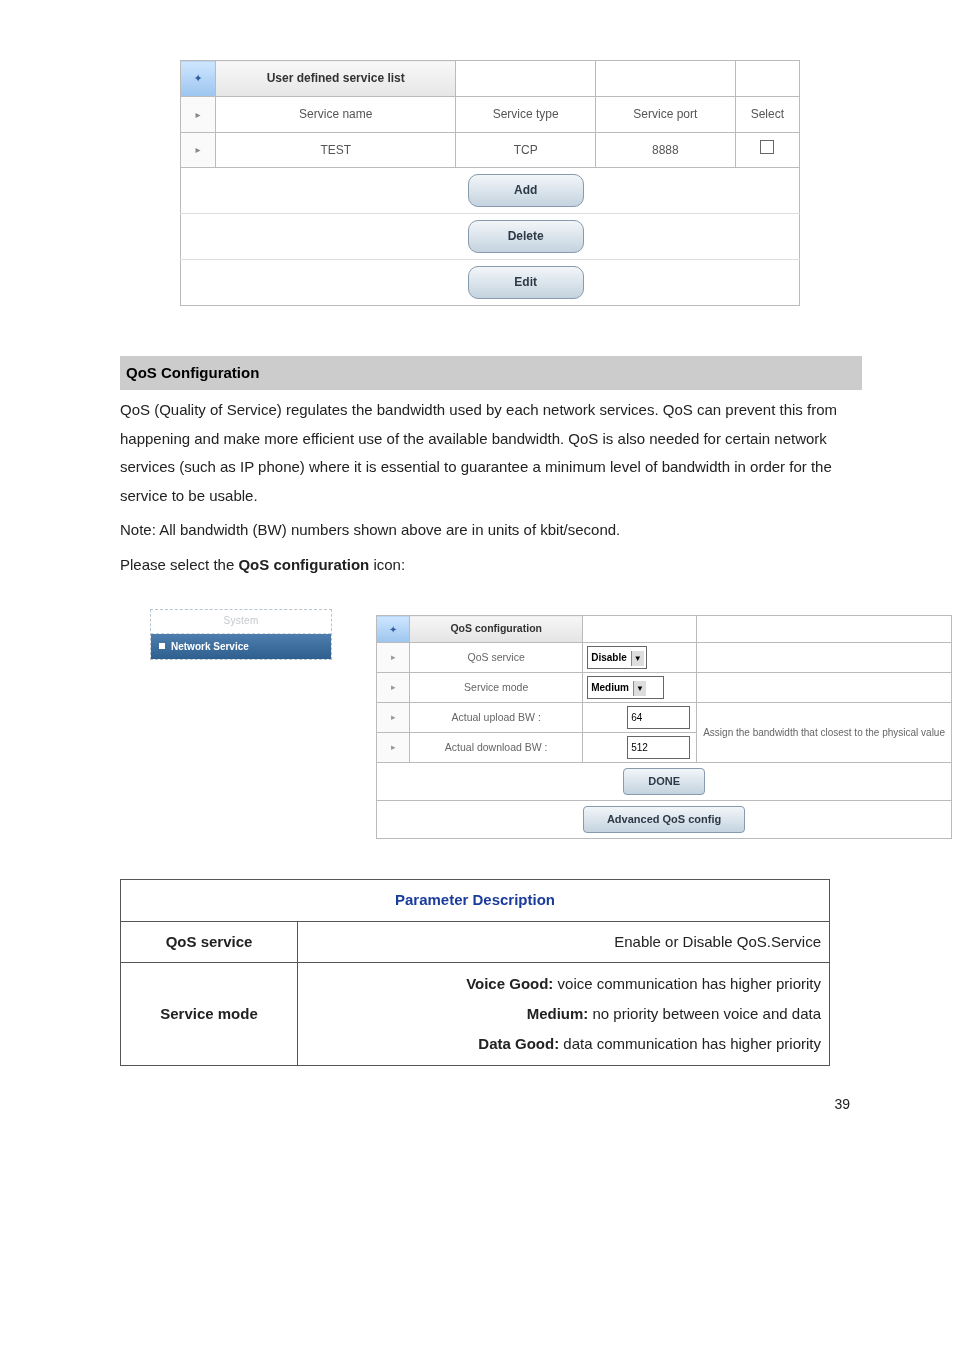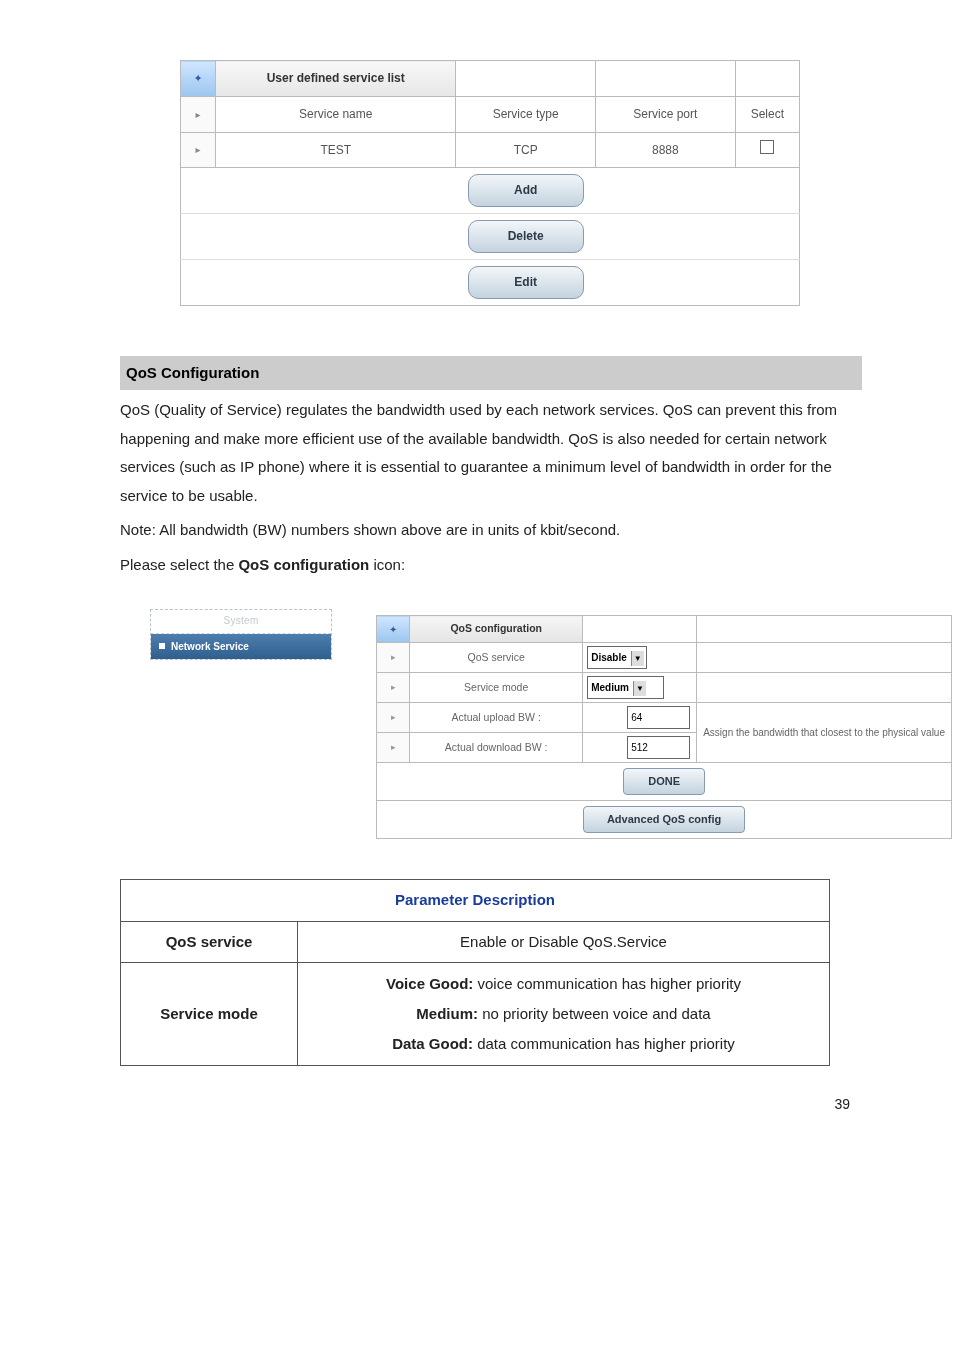--- a/index.html
+++ b/index.html
@@ -142,21 +142,21 @@
   
   .param-table {
     border-collapse: collapse;
     width: 710px;
     margin-top: 40px;
     font-size: 15px;
   }
   .param-table td, .param-table th {
     border: 1px solid #555;
     padding: 6px 8px;
-    text-align: center;
+    text-align: right;
     vertical-align: middle;
   }
   .param-table thead th {
     text-align: center;
     font-weight: bold;
     color: #1a3c9b;
     background: #fff;
   }
   .param-table .k {
     width: 160px;

